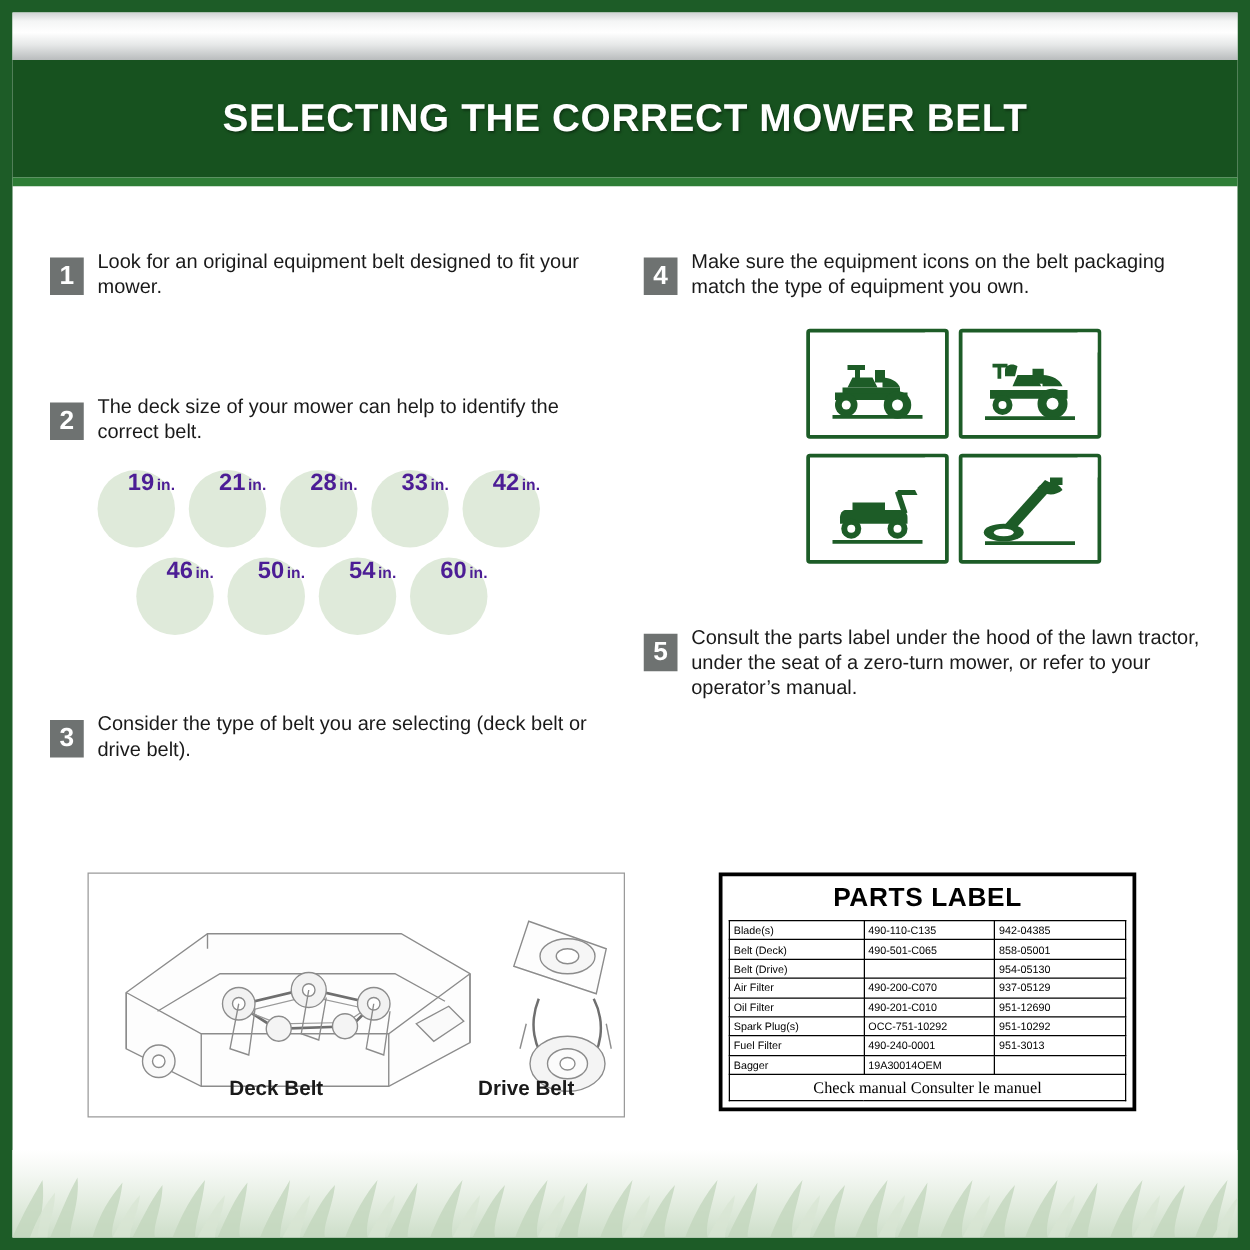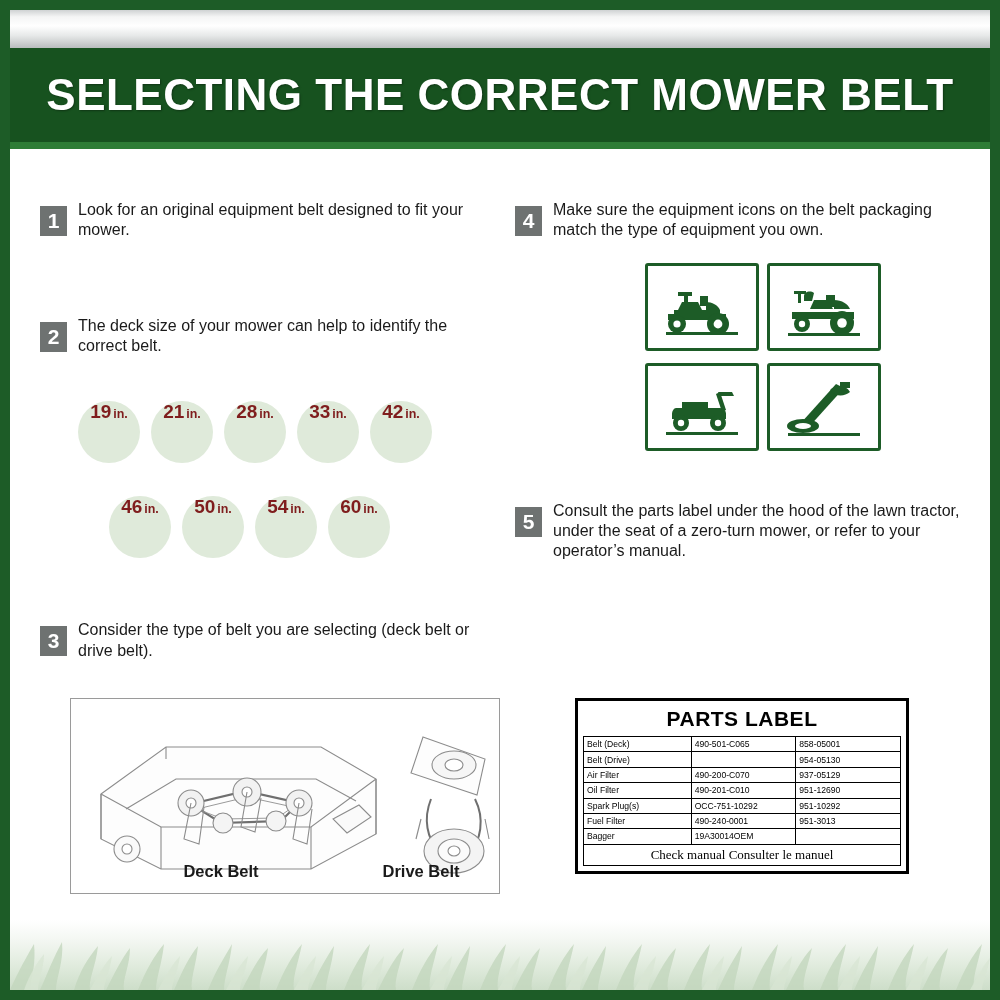--- a/index.html
+++ b/index.html
@@ -43,21 +43,21 @@
     left: 10px; top: 48px;
     width: 980px; height: 94px;
     background: #17521f;
     display: flex;
     align-items: center;
     justify-content: center;
   }
   .title-bar h1 {
     margin: 0;
     color: #ffffff;
-    font-size: 44px;
+    font-size: 31px;
     font-weight: bold;
     letter-spacing: 0.5px;
     text-shadow: 1px 1px 2px rgba(0,0,0,0.35);
   }
   .title-underline {
     position: absolute;
     left: 10px; top: 142px;
     width: 980px; height: 7px;
     background: #2e7d36;
   }
@@ -130,23 +130,22 @@
     gap: 11px;
     margin-bottom: 8px;
   }
   .bubble {
     width: 62px;
     height: 62px;
     border-radius: 50%;
     background: #dfeada;
     display: flex;
     align-items: baseline;
-    justify-content: center;
-    color: #7f1d1d;
-    margin-top: 25px;
+    justify-content: flex-end;
+    color: #4c1d95;
   }
   .bubble .num {
     font-size: 19px;
     font-weight: bold;
   }
   .bubble .unit {
     font-size: 12.5px;
     font-weight: bold;
     margin-left: 2px;
   }
@@ -467,20 +466,25 @@
         </g>
       </svg>
       <div class="belt-caption deck">Deck Belt</div>
       <div class="belt-caption drive">Drive Belt</div>
     </div>
 
     <div class="parts-label">
       <div class="parts-title">PARTS LABEL</div>
       <table class="parts">
         <tbody>
+        <tr>
+          <td class="c1">Blade(s)</td>
+          <td class="c2">490-110-C135</td>
+          <td class="c3">942-04385</td>
+        </tr>
         <tr>
           <td class="c1">Belt (Deck)</td>
           <td class="c2">490-501-C065</td>
           <td class="c3">858-05001</td>
         </tr>
         <tr>
           <td class="c1">Belt (Drive)</td>
           <td class="c2"></td>
           <td class="c3">954-05130</td>
         </tr>

